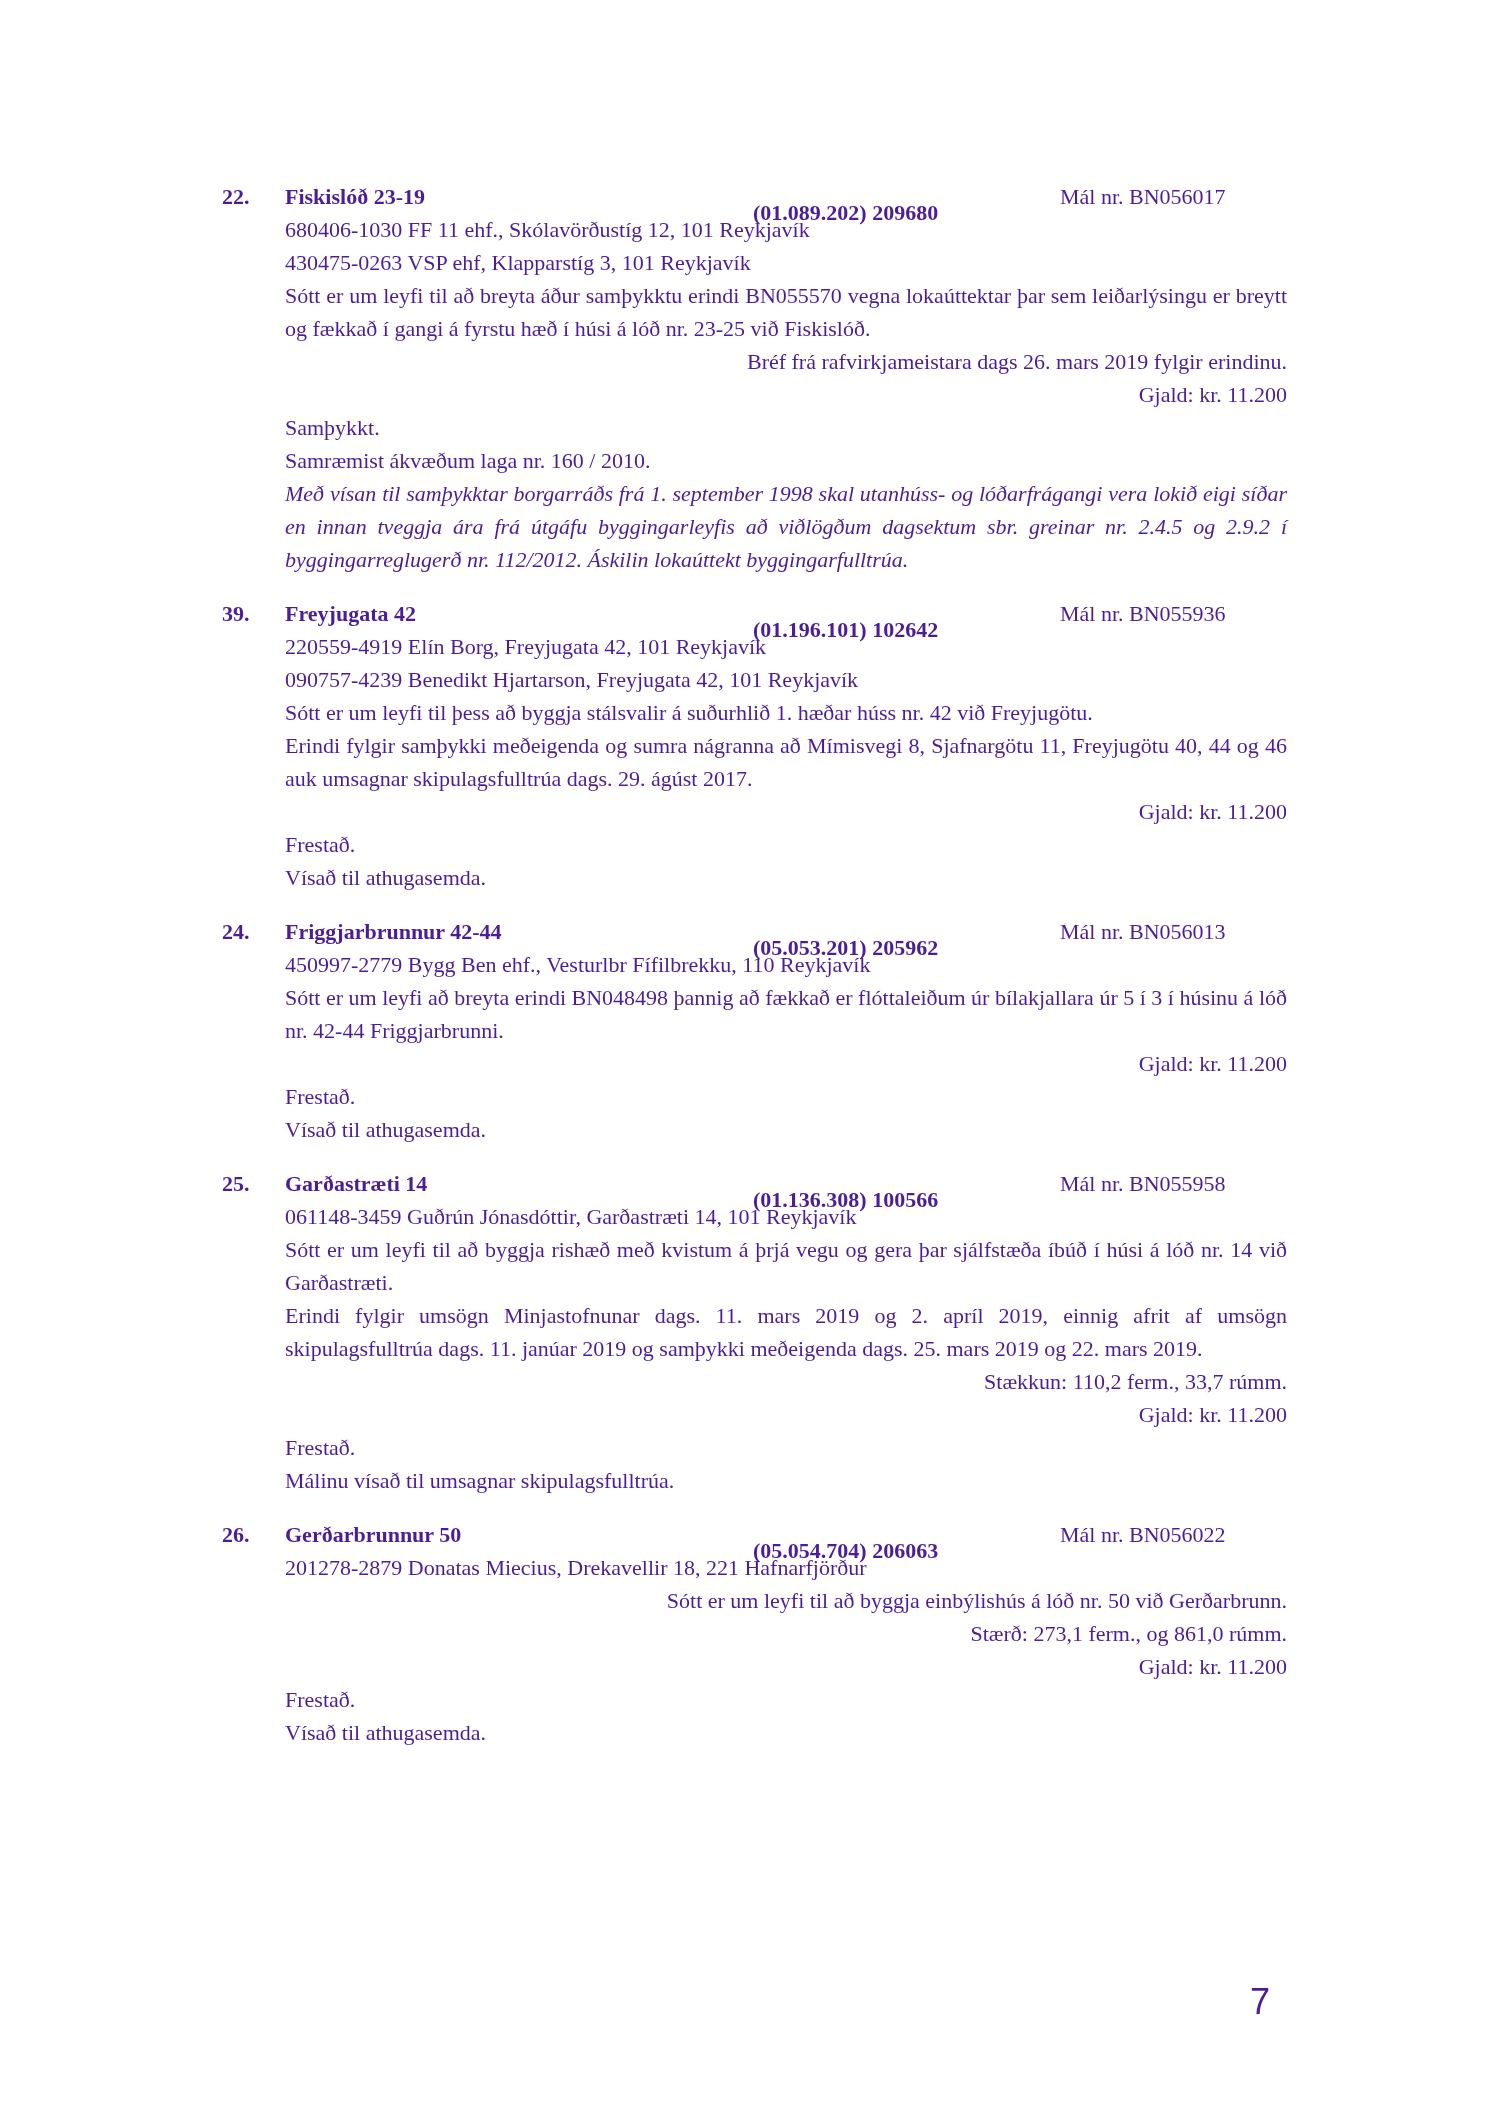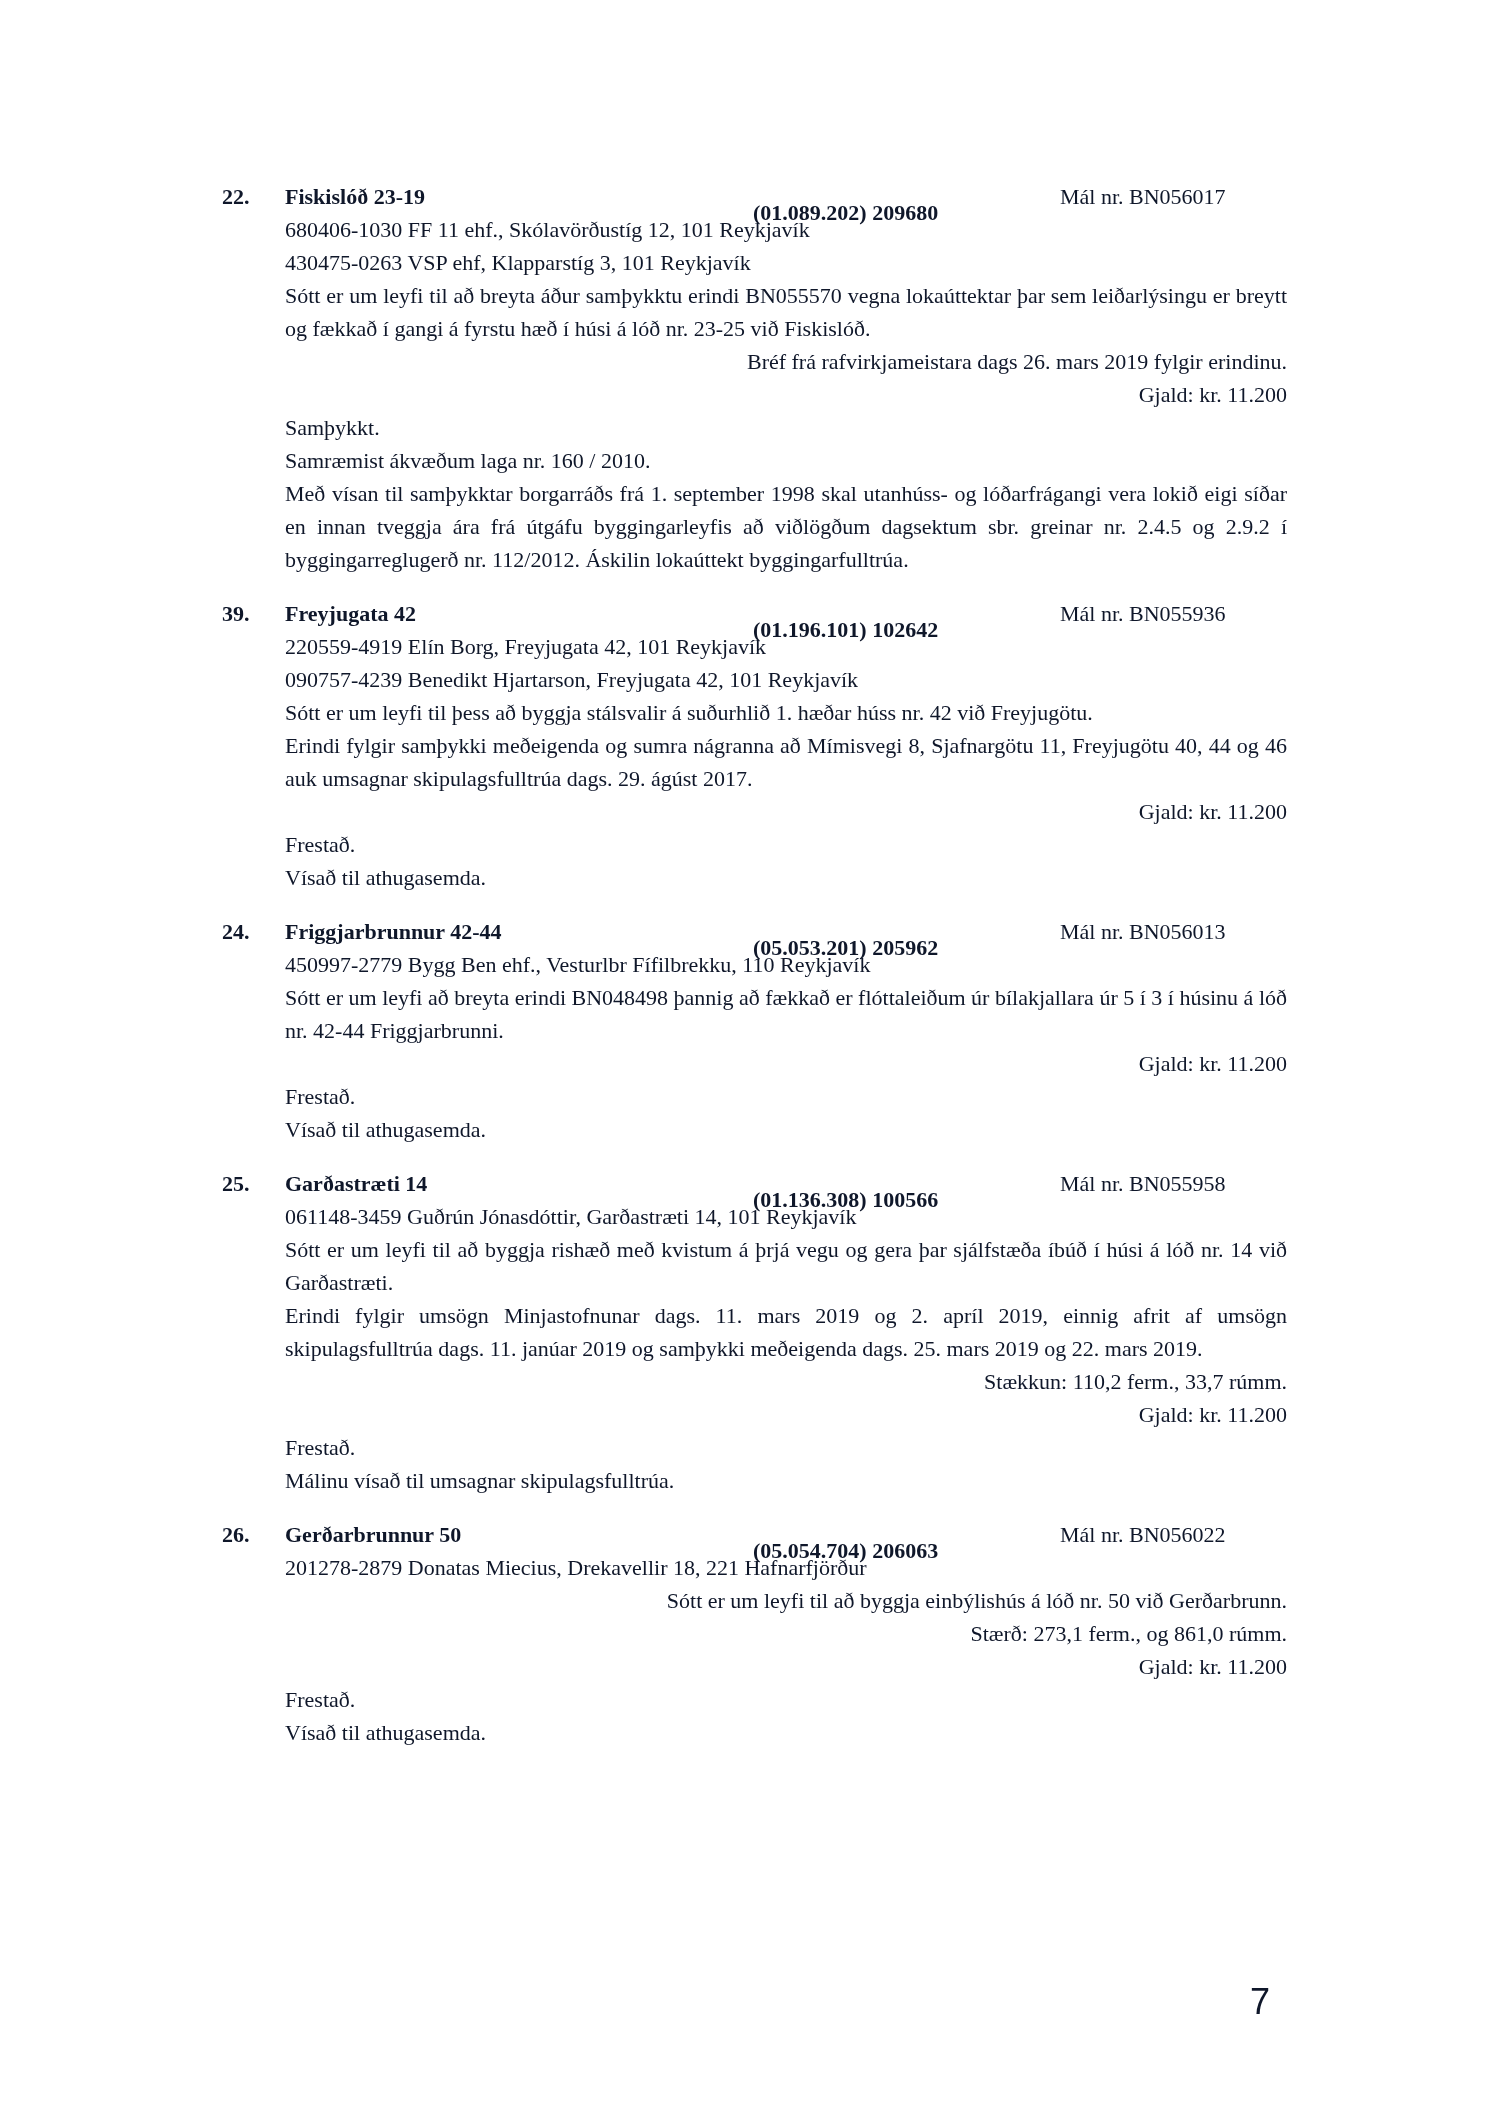--- a/index.html
+++ b/index.html
@@ -1,21 +1,21 @@
 <!DOCTYPE html>
 <html><head>
 <meta charset="utf-8">
 <style>
   html, body { margin: 0; padding: 0; background: #e8e8e8; }
   .page {
     position: relative;
     width: 1500px;
     height: 2122px;
     background: #ffffff;
-    color: #0f172a;
+    color: #4c1d95;
     font-family: "Liberation Serif", "DejaVu Serif", serif;
     overflow: hidden;
     margin: 0 auto;
   }
   .content {
     position: absolute;
     left: 222px;
     top: 180px;
     width: 1065px;
   }
@@ -36,21 +36,21 @@
     position: relative;
     white-space: nowrap;
   }
   .item-title { font-weight: bold; }
   .item-ref  { position: absolute; left: 468px; top: 16px; font-weight: bold; }
   .item-case { position: absolute; left: 775px; top: 0; font-weight: normal; }
   .party-line { text-align: left; }
   .para { text-align: justify; }
   .para.plain { text-align: right; }
   .para.italic { text-align: left; }
-  .para.italic-justify { text-align: justify; }
+  .para.italic-justify { font-style: italic; text-align: justify; }
   .page-number {
     position: absolute;
     right: 230px;
     top: 1982px;
     font-size: 36px;
     line-height: 40px;
     font-family: "Liberation Sans", "DejaVu Sans", sans-serif;
   }
 </style>
 </head>

